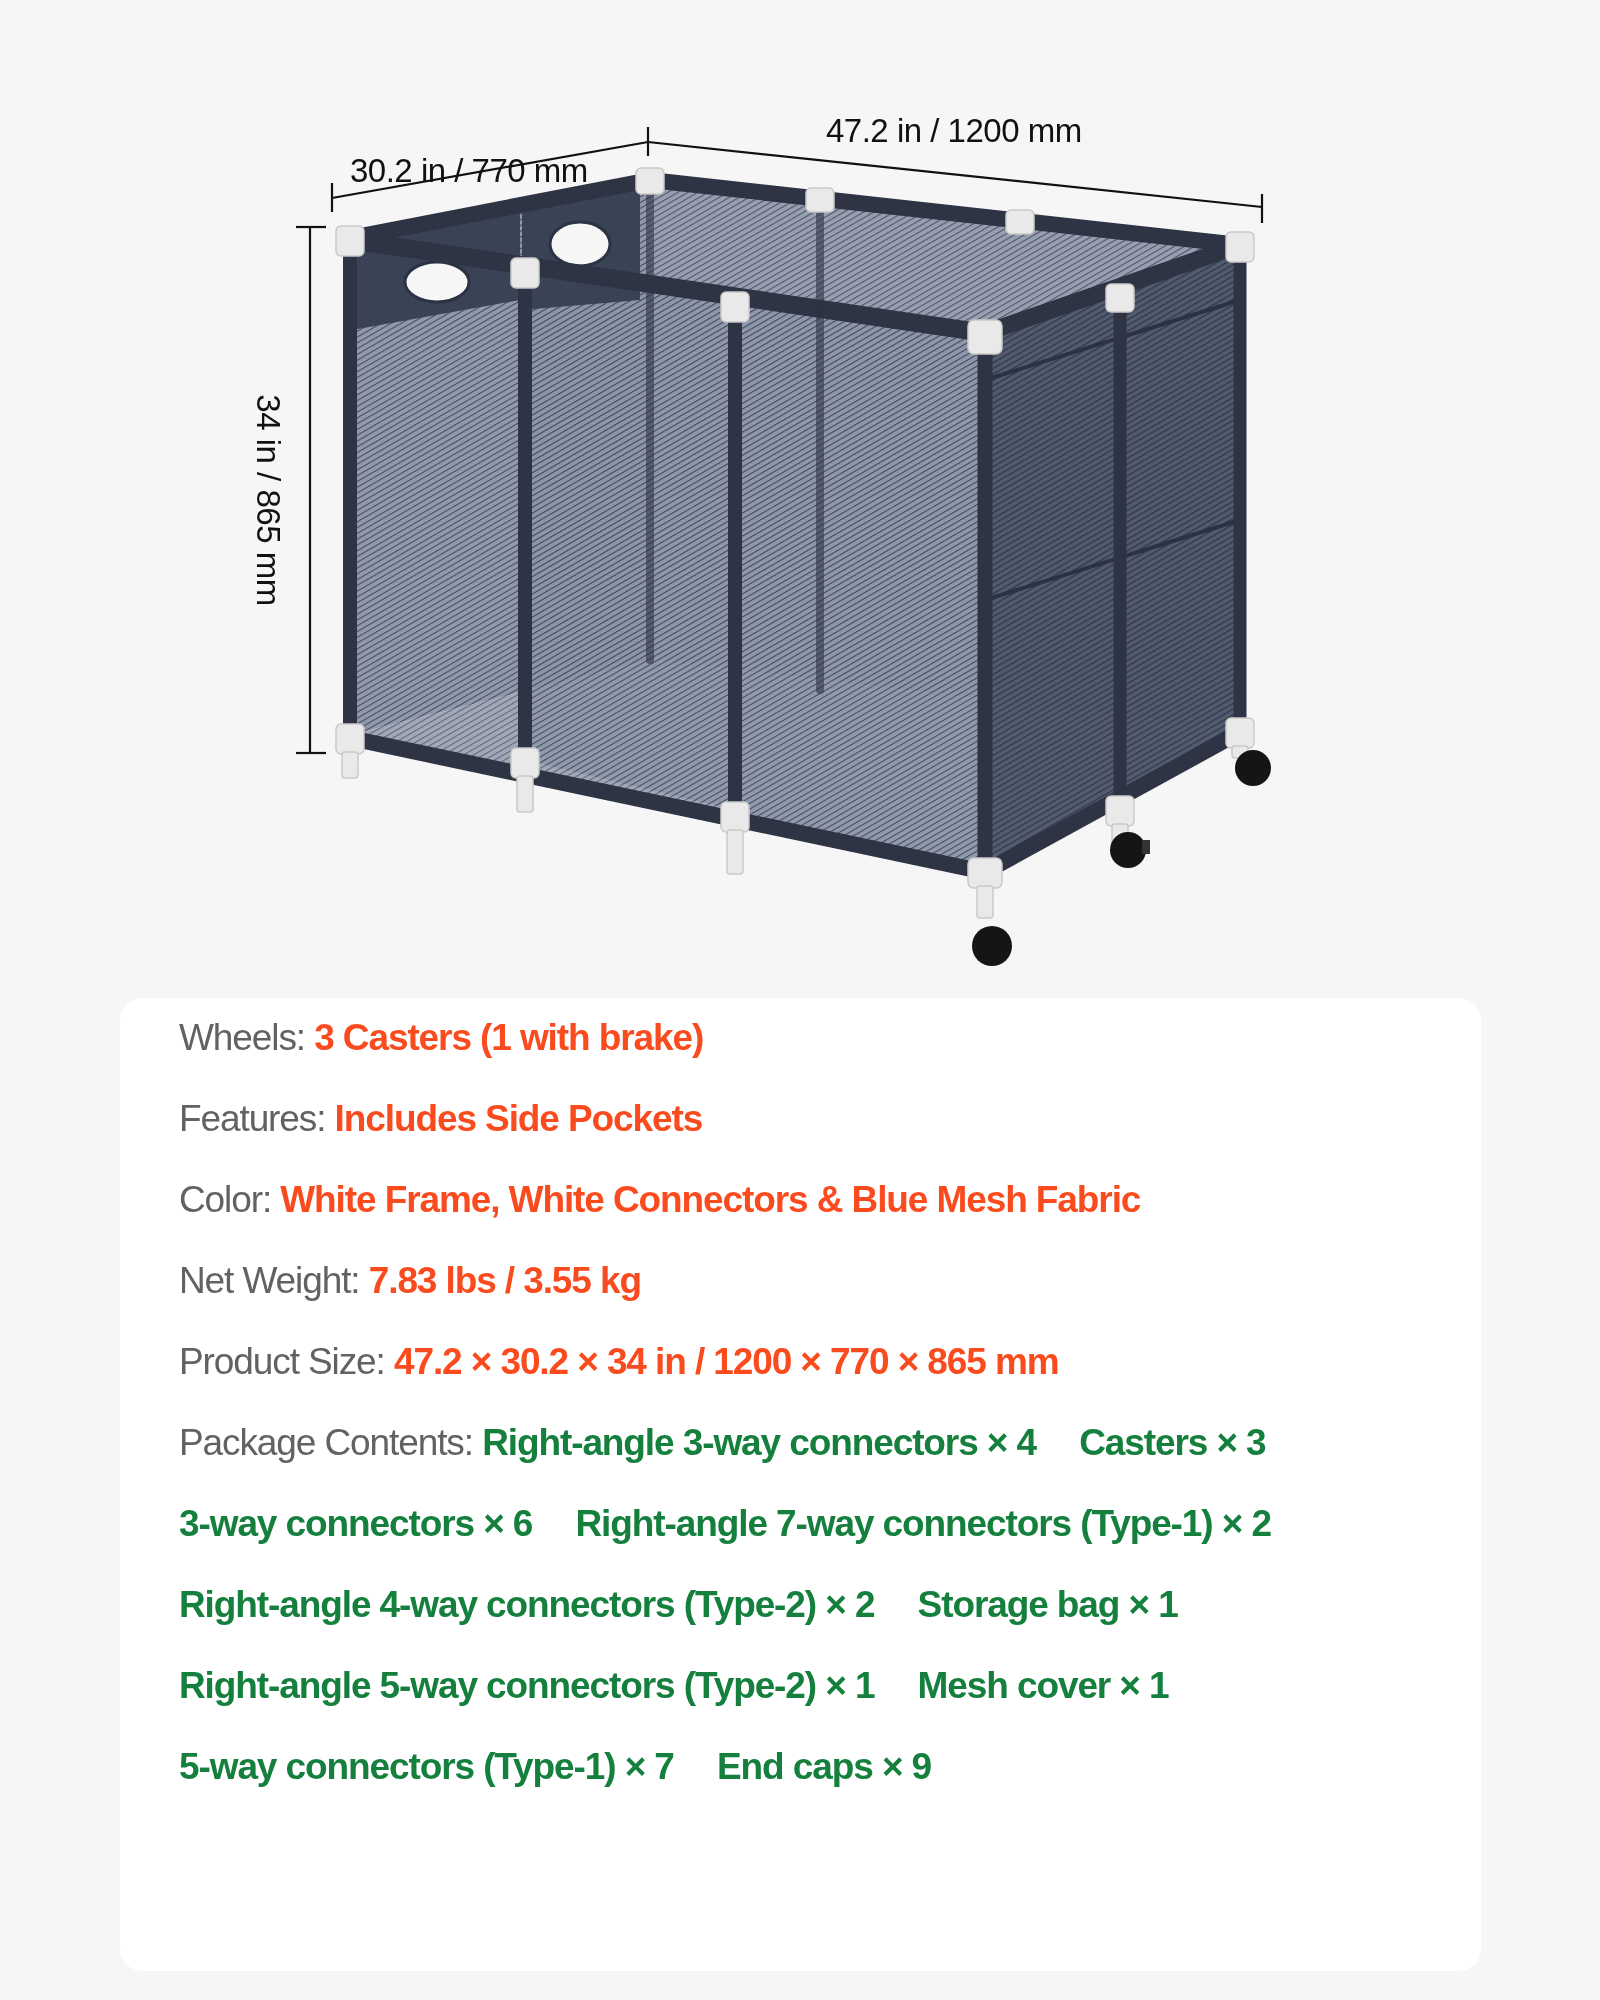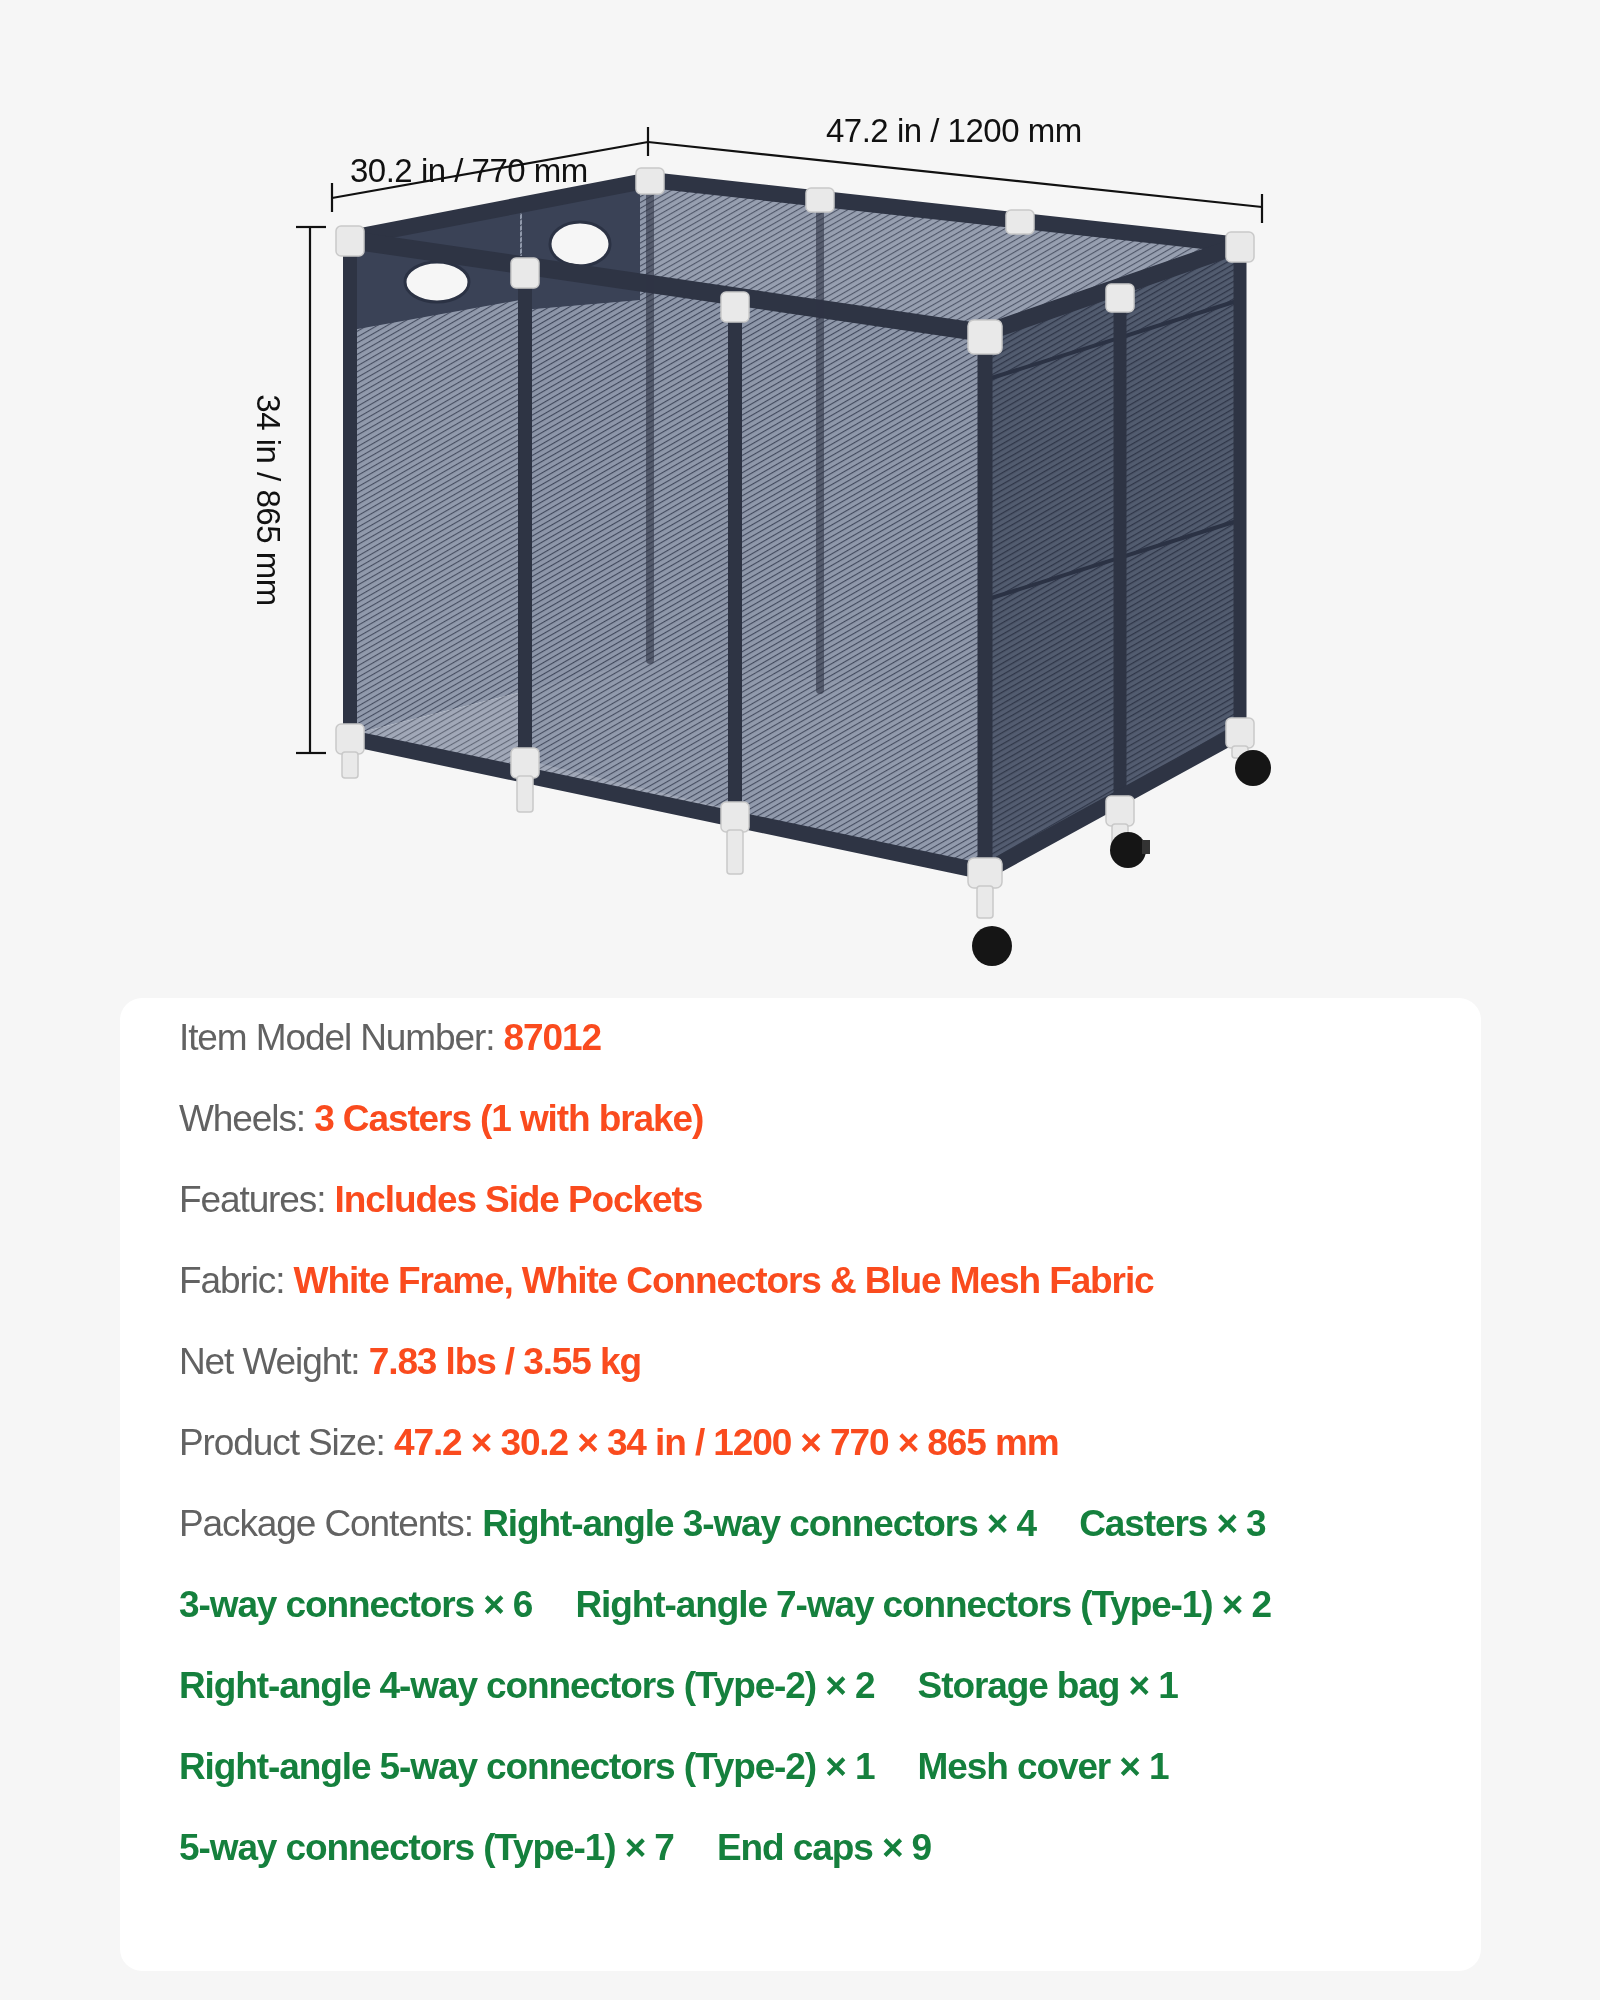--- a/index.html
+++ b/index.html
@@ -163,33 +163,29 @@
     <rect x="1142" y="840" width="8" height="14" fill="#333"></rect>
   </g>
 </svg>
 
 <div id="dim-depth" class="dim-label">30.2 in / 770 mm</div>
 <div id="dim-width" class="dim-label">47.2 in / 1200 mm</div>
 <div id="dim-height" class="dim-label">34 in / 865 mm</div>
 
 <div class="spec-card">
   <div class="spec-row">
-    <span class="spec-label">Item Model Number:</span>
-    <span class="spec-value">87012</span>
-  </div>
-  <div class="spec-row">
     <span class="spec-label">Wheels:</span>
     <span class="spec-value">3 Casters (1 with brake)</span>
   </div>
   <div class="spec-row">
     <span class="spec-label">Features:</span>
     <span class="spec-value">Includes Side Pockets</span>
   </div>
   <div class="spec-row">
-    <span class="spec-label">Fabric:</span>
+    <span class="spec-label">Color:</span>
     <span class="spec-value">White Frame, White Connectors &amp; Blue Mesh Fabric</span>
   </div>
   <div class="spec-row">
     <span class="spec-label">Net Weight:</span>
     <span class="spec-value">7.83 lbs / 3.55 kg</span>
   </div>
   <div class="spec-row">
     <span class="spec-label">Product Size:</span>
     <span class="spec-value">47.2 × 30.2 × 34 in / 1200 × 770 × 865 mm</span>
   </div>

